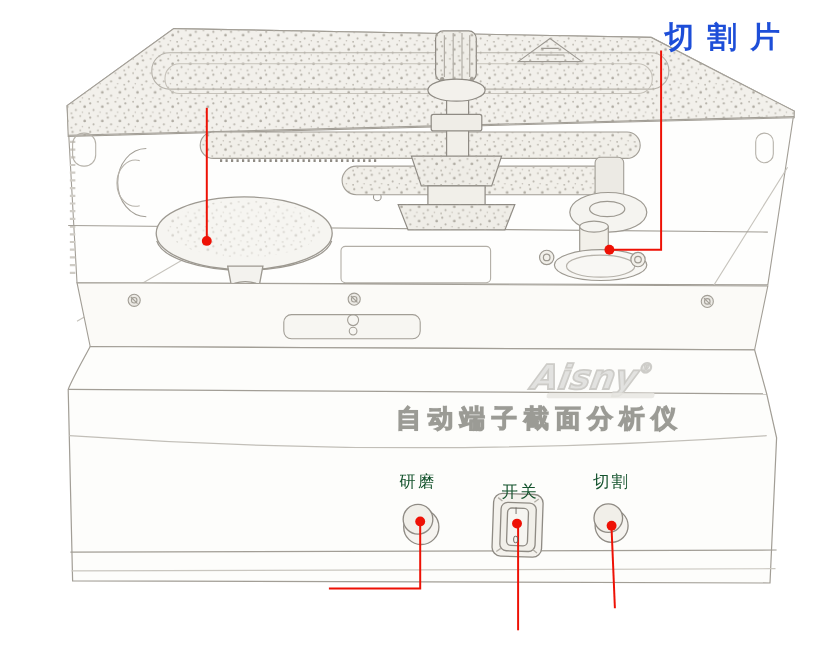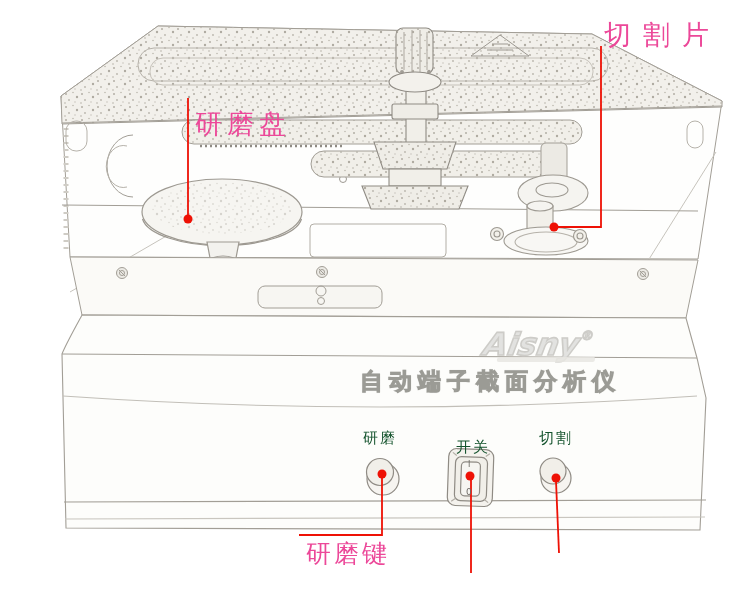--- a/index.html
+++ b/index.html
@@ -1,20 +1,20 @@
 <!DOCTYPE html>
 <html><head>
 <meta charset="utf-8">
 <style>
   html,body{margin:0;padding:0;background:#ffffff;}
   #stage{position:relative;width:750px;height:611px;background:#ffffff;overflow:hidden;
          font-family:"DejaVu Sans","Liberation Sans",sans-serif;}
   #stage svg{position:absolute;left:0;top:0;}
 
-  .anno-label{position:absolute;font-weight:normal;color:#ec4899;white-space:nowrap;line-height:1;}
+  .anno-label{position:absolute;font-weight:bold;color:#1d4ed8;white-space:nowrap;line-height:1;}
   .lbl-cutting-blade{left:604px;top:21px;font-size:27px;letter-spacing:12px;}
   .lbl-grinding-disc{left:195px;top:110px;font-size:27px;letter-spacing:5px;}
   .lbl-grinding-key{left:306px;top:541px;font-size:25px;letter-spacing:3px;}
   .lbl-switch-key{left:439px;top:572px;font-size:25px;letter-spacing:2px;}
   .lbl-emergency-stop{left:565px;top:536px;font-size:25px;letter-spacing:3px;}
 
   .panel-lbl{position:absolute;font-size:15px;color:#14532d;letter-spacing:2px;white-space:nowrap;line-height:1;}
   .pl-grind{left:363px;top:431px;}
   .pl-switch{left:456px;top:440px;}
   .pl-cut{left:539px;top:431px;text-align:center;}
@@ -210,16 +210,14 @@
 
 <div class="machine-title">自动端子截面分析仪</div>
 
 <div class="panel-lbl pl-grind">研磨</div>
 <div class="panel-lbl pl-switch">开关</div>
 <div class="panel-lbl pl-cut">切割</div>
 <div class="sw-mark sw-on">I</div>
 <div class="sw-mark sw-off">0</div>
 
 <div class="anno-label lbl-cutting-blade">切割片</div>
-<div class="anno-label lbl-grinding-disc">研磨盘</div>
-<div class="anno-label lbl-grinding-key">研磨键</div>
 
 </div>
 
 </body></html>

